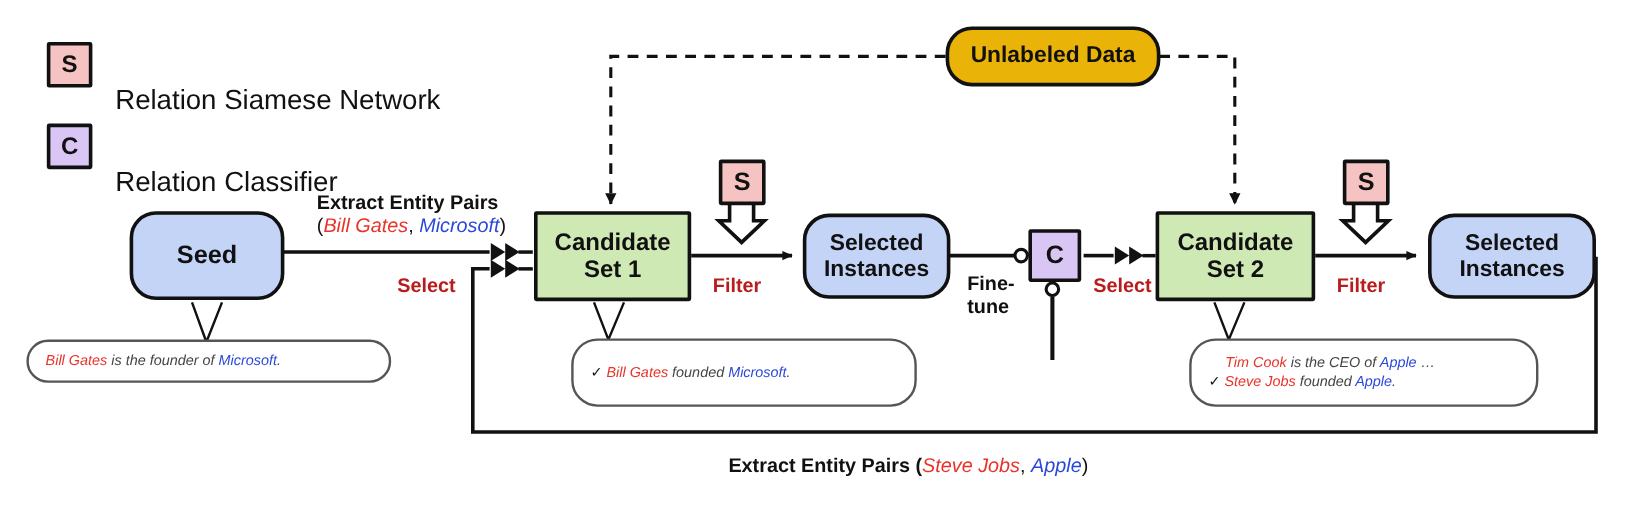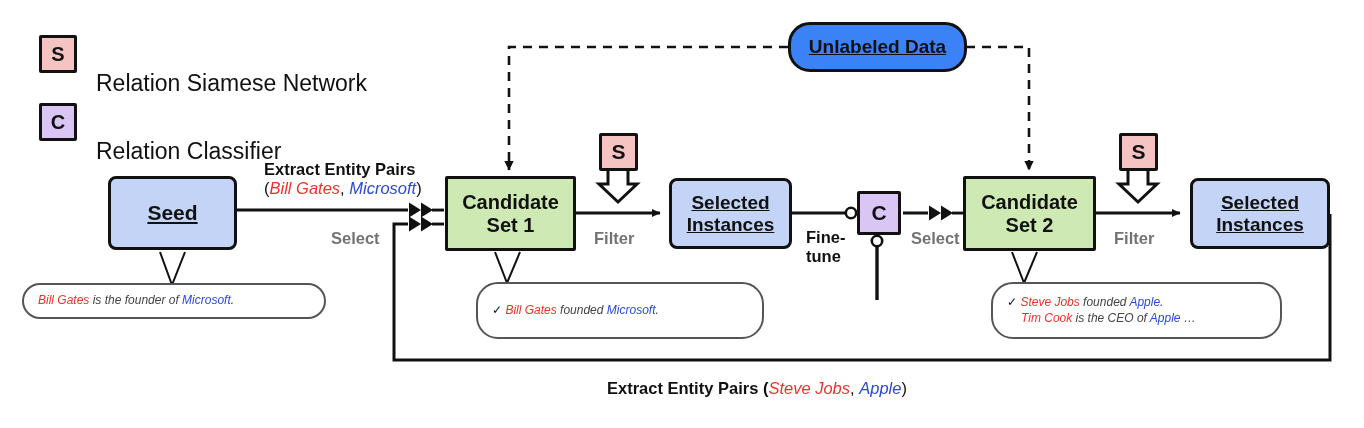--- a/index.html
+++ b/index.html
@@ -3,40 +3,40 @@
 <meta charset="utf-8">
 <style>
   html,body{margin:0;padding:0;background:#ffffff;}
   body{font-family:"Liberation Sans", sans-serif;}
   #stage{position:relative;width:1364px;height:428px;background:#ffffff;overflow:hidden;}
   #wires{position:absolute;left:0;top:0;width:1364px;height:428px;}
 
   .node{position:absolute;box-sizing:border-box;border:3px solid #111111;
         display:flex;align-items:center;justify-content:center;text-align:center;
         font-weight:bold;color:#111111;line-height:1.12;}
-  .rounded{border-radius:8px;text-decoration:underline;}
+  .rounded{border-radius:22px;}
   .pill{border-radius:22px;}
   .square{border-radius:2px;}
 
   .legend-swatch{position:absolute;box-sizing:border-box;border:3px solid #111111;
         display:flex;align-items:center;justify-content:center;font-weight:bold;
         font-size:20px;color:#111111;}
   .legend-label{position:absolute;font-size:23px;color:#111111;white-space:nowrap;margin-top:24px;}
 
   .callout{position:absolute;box-sizing:border-box;background:#ffffff;
         border:2px solid #555555;border-radius:22px;
         display:flex;flex-direction:column;justify-content:center;
         font-style:italic;font-size:12px;color:#333333;padding:4px 14px;}
   .callout .ln{white-space:nowrap;line-height:1.32;}
   .e1{color:#e8332a;font-style:italic;}
   .e2{color:#2a49d8;font-style:italic;}
   .chk{font-style:normal;color:#111111;font-weight:normal;}
   .dim{color:#444444;}
 
-  .lbl{position:absolute;font-weight:bold;font-size:16.5px;color:#737373;white-space:nowrap;}
+  .lbl{position:absolute;font-weight:bold;font-size:16.5px;color:#b91c1c;white-space:nowrap;}
   .lbl2{position:absolute;font-weight:bold;font-size:16.5px;color:#111111;
         line-height:1.16;white-space:nowrap;}
   .cap{position:absolute;font-weight:bold;font-size:16.5px;color:#111111;white-space:nowrap;}
   .plain{font-weight:normal;font-style:italic;}
 </style>
 </head>
 <body>
 
 <div id="stage">
 
@@ -102,21 +102,21 @@
 
   <div class="legend-swatch square" style="left:39px;top:103px;width:38px;height:38px;background:#d9c6f5;">
     <span>C</span>
   </div>
   <div class="legend-label" style="left:96px;top:114px;">Relation Classifier</div>
 
   <div class="node rounded" style="left:108px;top:176px;width:129px;height:74px;background:#c3d4f7;font-size:21px;">
     <span>Seed</span>
   </div>
 
-  <div class="node pill" style="left:788px;top:22px;width:179px;height:50px;background:#3b82f6;font-size:19px;text-decoration:underline;">
+  <div class="node pill" style="left:788px;top:22px;width:179px;height:50px;background:#eab308;font-size:19px;">
     <span>Unlabeled Data</span>
   </div>
 
 
   <div class="node square" style="left:445px;top:176px;width:131px;height:75px;background:#cfe9b4;font-size:20px;">
     <div>
       <div>Candidate</div>
       <div>Set 1</div>
     </div>
   </div>
@@ -180,25 +180,25 @@
     </div>
   </div>
 
   <div class="callout" style="left:476px;top:282px;width:288px;height:57px;">
     <div class="ln">
       <span class="chk">✓ </span><span class="e1">Bill Gates</span><span class="dim"> founded </span><span class="e2">Microsoft</span><span class="dim">.</span>
     </div>
   </div>
 
   <div class="callout" style="left:991px;top:282px;width:291px;height:57px;">
+    <div class="ln" style="padding-left:14px;">
+      <span class="chk"></span><span class="e1">Tim Cook</span><span class="dim"> is the CEO of </span><span class="e2">Apple</span><span class="dim"> …</span>
+    </div>
     <div class="ln">
       <span class="chk">✓ </span><span class="e1">Steve Jobs</span><span class="dim"> founded </span><span class="e2">Apple</span><span class="dim">.</span>
     </div>
-    <div class="ln" style="padding-left:14px;">
-      <span class="chk"></span><span class="e1">Tim Cook</span><span class="dim"> is the CEO of </span><span class="e2">Apple</span><span class="dim"> …</span>
-    </div>
   </div>
 
   <div class="cap" style="left:607px;top:379px;">
     <span>Extract Entity Pairs (</span><span class="e1" style="font-weight:normal;">Steve Jobs</span><span style="font-weight:normal;">, </span><span class="e2" style="font-weight:normal;">Apple</span><span style="font-weight:normal;">)</span>
   </div>
 
 </div>
 
 </body></html>

